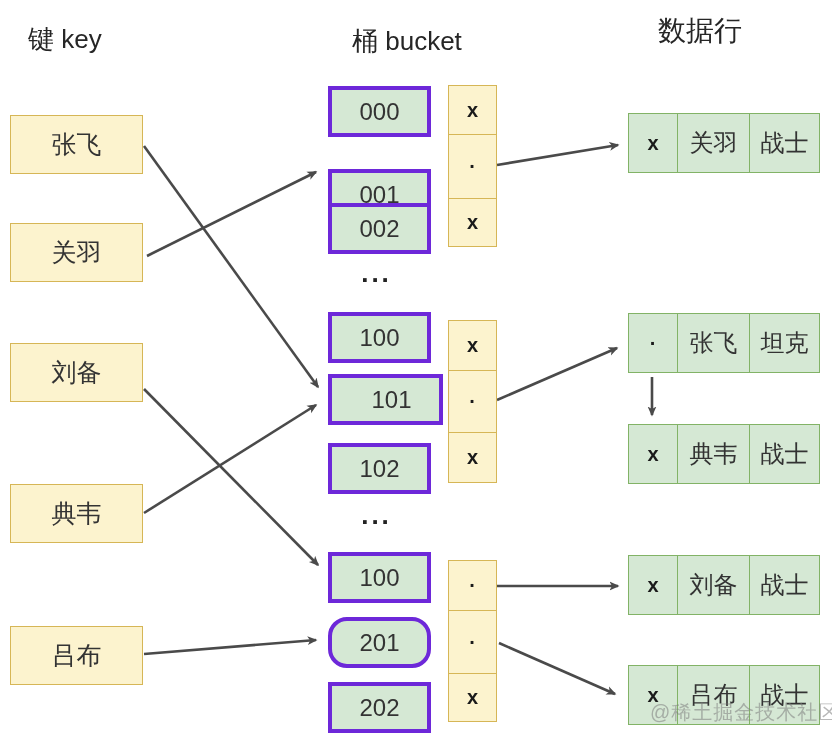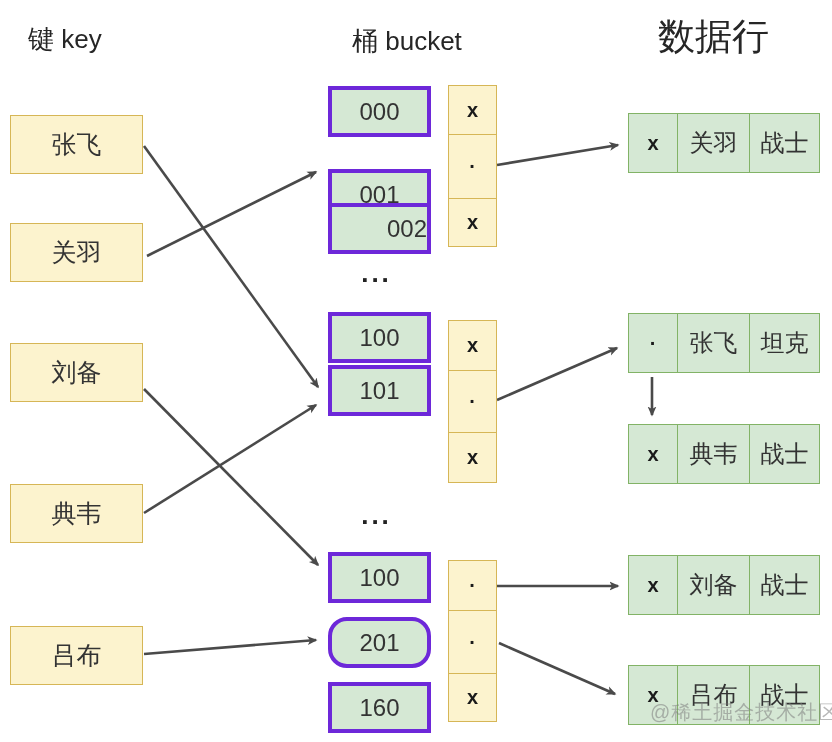--- a/index.html
+++ b/index.html
@@ -73,21 +73,21 @@
       <line x1="497" y1="165" x2="618" y2="145" marker-end="url(#ah)"></line>
       <line x1="497" y1="400" x2="617" y2="348" marker-end="url(#ah)"></line>
       <line x1="652" y1="377" x2="652" y2="415" marker-end="url(#ah)"></line>
       <line x1="497" y1="586" x2="618" y2="586" marker-end="url(#ah)"></line>
       <line x1="499" y1="643" x2="615" y2="694" marker-end="url(#ah)"></line>
     </g>
   </svg>
 
   <div class="hdr" style="left:352px;top:24px;">桶 bucket</div>
   <div class="hdr" style="left:28px;top:22px;">键 key</div>
-  <div class="hdr" style="left:658px;top:12px;font-size:37px;">数据行</div>
+  <div class="hdr" style="left:658px;top:12px;font-size:28px;">数据行</div>
 
   <div class="key-box" style="top:115px;">
       <span>张飞</span>
     </div>
   <div class="key-box" style="top:223px;">
       <span>关羽</span>
     </div>
   <div class="key-box" style="top:343px;">
       <span>刘备</span>
     </div>
@@ -97,39 +97,42 @@
   <div class="key-box" style="top:626px;">
       <span>吕布</span>
     </div>
 
   <div class="bucket-box" style="top:86px;">
       <span>000</span>
     </div>
   <div class="bucket-box" style="top:145px;margin-top:24px;">
       <span>001</span>
     </div>
-  <div class="bucket-box" style="top:203px;justify-content:flex-end;">
+  <div class="bucket-box" style="top:203px;">
       <span>002</span>
     </div>
   <div class="ellipsis" style="top:258px;">...</div>
   <div class="bucket-box" style="top:312px;">
       <span>100</span>
     </div>
-  <div class="bucket-box" style="top:365px;">
+  <div class="bucket-box" style="top:374px;padding-left:12px;">
       <span>101</span>
+    </div>
+  <div class="bucket-box" style="top:443px;">
+      <span>102</span>
     </div>
   <div class="ellipsis" style="top:500px;">...</div>
   <div class="bucket-box" style="top:552px;">
       <span>100</span>
     </div>
   <div class="bucket-box" style="top:617px;border-radius:19px;">
       <span>201</span>
     </div>
   <div class="bucket-box" style="top:682px;">
-      <span>160</span>
+      <span>202</span>
     </div>
 
   <div class="stack" style="top:85px;">
     <div class="stack-cell" style="height:48px;">x</div>
     <div class="stack-cell" style="height:63px;">·</div>
     <div class="stack-cell" style="height:47px;">x</div>
   </div>
   <div class="stack" style="top:320px;">
     <div class="stack-cell" style="height:49px;">x</div>
     <div class="stack-cell" style="height:61px;">·</div>

